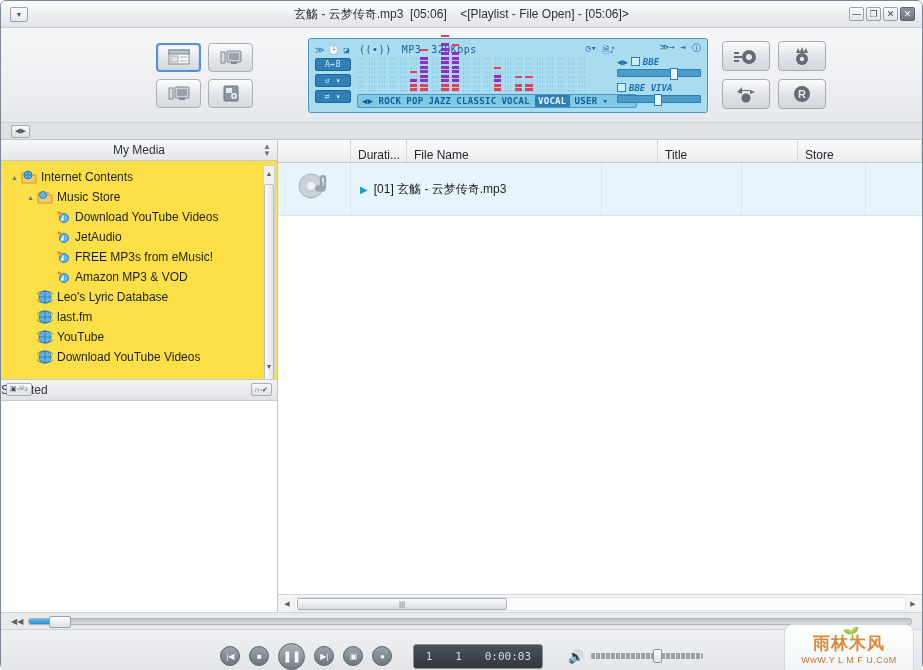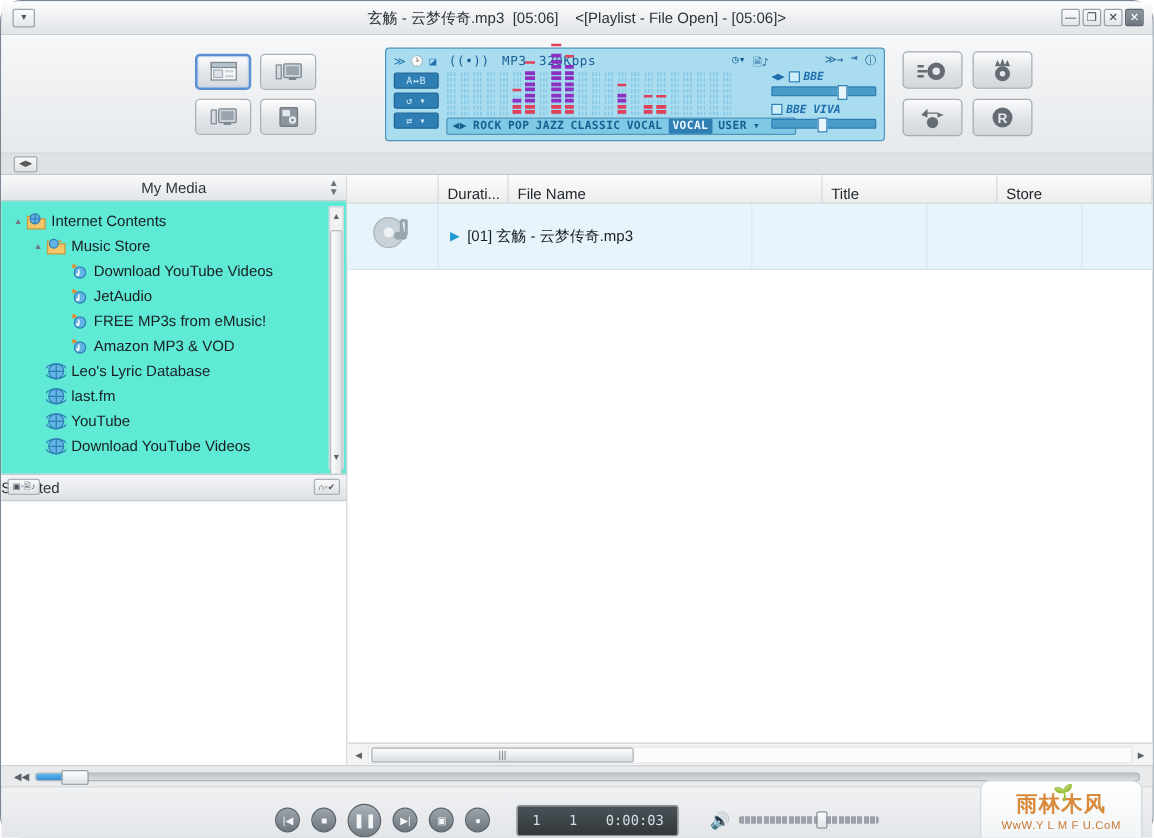--- a/index.html
+++ b/index.html
@@ -8,21 +8,21 @@
     width: 923px; height: 670px;
     font-family: "Liberation Sans", sans-serif;
     background: #ffffff;
     overflow: hidden;
   }
   #app {
     position: relative;
     width: 923px; height: 670px;
     background: linear-gradient(#f2f2f2, #e9e9e9);
     border: 1px solid #7a8794;
-    border-radius: 17px;
+    border-radius: 6px;
   }
 
   
   .titlebar {
     position: relative;
     height: 27px;
     background: linear-gradient(#fdfdfd, #eceef0 55%, #e2e5e8);
     border-bottom: 1px solid #c9ced3;
     border-radius: 5px 5px 0 0;
     display: flex; align-items: center;
@@ -144,21 +144,21 @@
   .body { display: flex; height: 472px; }
 
   .sidebar { width: 278px; border-right: 1px solid #bfc4c9; display:flex; flex-direction:column; background:#fff;}
   .sb-head {
     height: 21px; background: linear-gradient(#f8f9fa,#e3e6e9);
     border-bottom: 1px solid #c5cace;
     display:flex; align-items:center; justify-content:center;
     font-size: 12px; color:#2f353b; position:relative;
   }
   .sb-head .spin { position:absolute; right:6px; font-size:8px; color:#6a727a; line-height:7px;}
-  .tree { flex:1; overflow:hidden; position:relative; background:#5eead4; padding: 6px 0 0 4px;}
+  .tree { flex:1; overflow:hidden; position:relative; background:#fde047; padding: 6px 0 0 4px;}
   .node { display:flex; align-items:center; height:20px; font-size:12px; color:#1b1f24; white-space:nowrap;}
   .node .tw { width:11px; font-size:7px; color:#6f7880; text-align:center;}
   .node .ico { width:18px; display:flex; align-items:center; justify-content:center; margin-right:3px;}
   .ind1 { padding-left: 4px; }
   .ind2 { padding-left: 20px; }
   .ind3 { padding-left: 38px; }
   .sb-vscroll { position:absolute; right:2px; top:4px; bottom:4px; width:12px; background:#f1f1f1; border:1px solid #cfd3d7;}
   .sb-thumb { position:absolute; top:18px; left:0; right:0; height:280px; background:linear-gradient(90deg,#fdfdfd,#e0e4e8); border:1px solid #b9bfc5; border-radius:2px;}
   .sb-arrow { position:absolute; left:0; right:0; height:14px; display:flex; align-items:center; justify-content:center; font-size:7px; color:#5a6168;}
 

